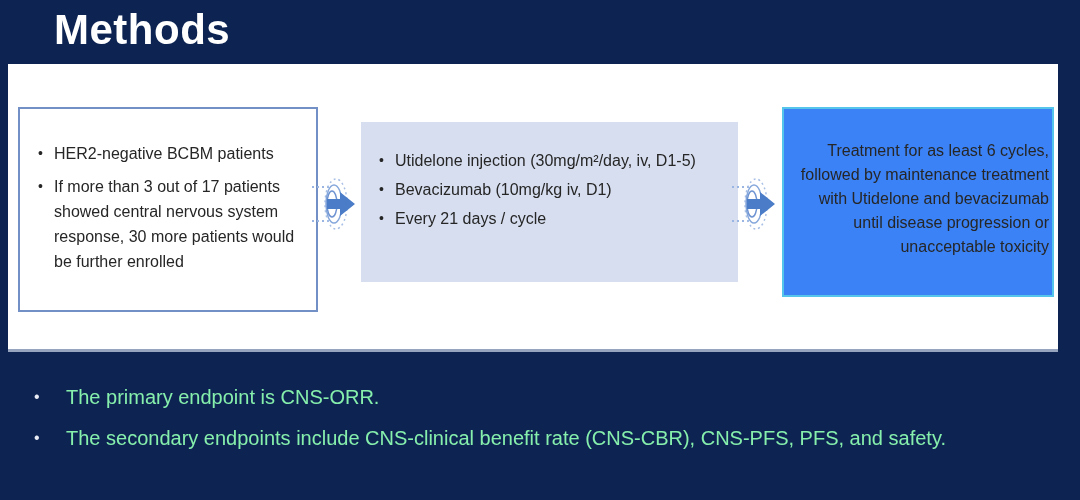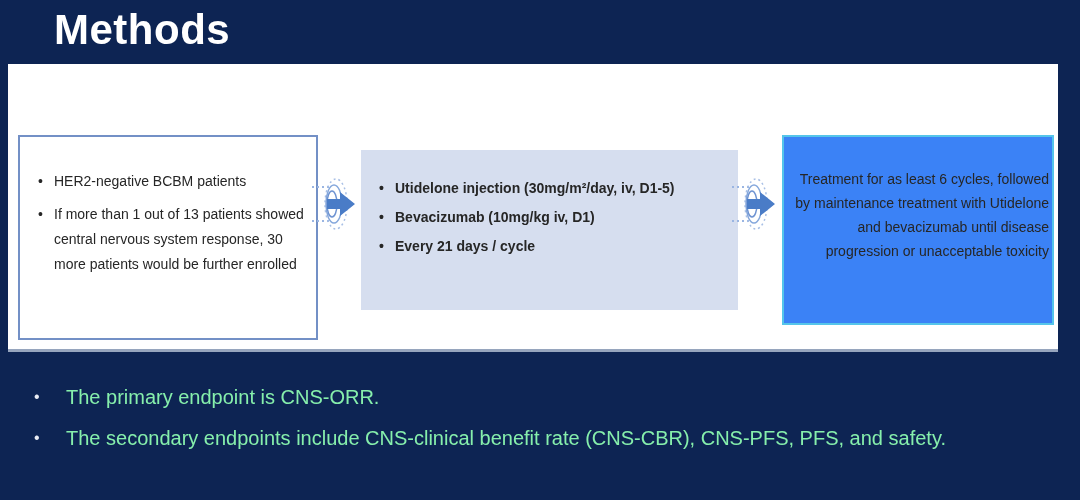--- a/index.html
+++ b/index.html
@@ -13,38 +13,37 @@
   .slide-title{
     position:absolute;left:54px;top:6px;
     font-size:42px;font-weight:bold;color:#ffffff;
     letter-spacing:0.5px;margin:0;
   }
   .panel{
     position:absolute;left:8px;top:64px;width:1050px;height:285px;
     background:#ffffff;
     border-bottom:3px solid #96a5bd;
   }
-  .box{position:absolute;box-sizing:border-box;color:#262626;font-size:14px;margin-top:28px;}
+  .box{position:absolute;box-sizing:border-box;color:#262626;font-size:16px;}
   .box ul{list-style:none;margin:0;padding:0;}
   .box li{position:relative;padding-left:18px;line-height:25px;}
   .box li::before{
     content:"•";position:absolute;left:2px;top:0;
     font-size:14px;color:#262626;
   }
   .box1{
     left:10px;top:43px;width:300px;height:205px;
     background:#ffffff;border:2px solid #7390c6;
     padding:32px 8px 0 16px;
   }
   .box1 li{margin-bottom:8px;}
   .box2{
     left:353px;top:58px;width:377px;height:160px;
     background:#d6deef;border:none;
     padding:26px 16px 0 16px;
-    font-weight:bold;
   }
   .box2 li{margin-bottom:4px;white-space:nowrap;}
   .box3{
     left:774px;top:43px;width:272px;height:190px;
     background:#3b82f6;border:2px solid #55c5ea;
     padding:30px 3px 0 10px;
     text-align:right;
   }
   .box3 p{margin:0;line-height:24px;}
   .flow-arrow{position:absolute;width:50px;height:64px;}
@@ -69,21 +68,21 @@
 
 <div class="slide">
 
   <h1 class="slide-title">Methods</h1>
 
   <div class="panel">
 
     <div class="box box1">
       <ul>
         <li><span>HER2-negative BCBM patients</span></li>
-        <li><span>If more than 1 out of 13 patients showed central nervous system response, 30 more patients would be further enrolled</span></li>
+        <li><span>If more than 3 out of 17 patients showed central nervous system response, 30 more patients would be further enrolled</span></li>
       </ul>
     </div>
 
     <svg class="flow-arrow arrow1" viewBox="0 0 50 64">
       <line x1="0" y1="15" x2="17" y2="15" stroke="#9ab5e2" stroke-width="2" stroke-dasharray="2 3"></line>
       <line x1="0" y1="49" x2="17" y2="49" stroke="#9ab5e2" stroke-width="2" stroke-dasharray="2 3"></line>
       <ellipse cx="24" cy="32" rx="11" ry="25" fill="none" stroke="#a9c0e6" stroke-width="1.5" stroke-dasharray="2 3"></ellipse>
       <ellipse cx="22" cy="32" rx="8" ry="19" fill="none" stroke="#86a8dc" stroke-width="1.5"></ellipse>
       <ellipse cx="20" cy="32" rx="5" ry="13" fill="none" stroke="#6f94d2" stroke-width="1.5"></ellipse>
       <polygon points="15,27 28,27 28,20 43,32 28,44 28,37 15,37" fill="#4a7cc7"></polygon>

